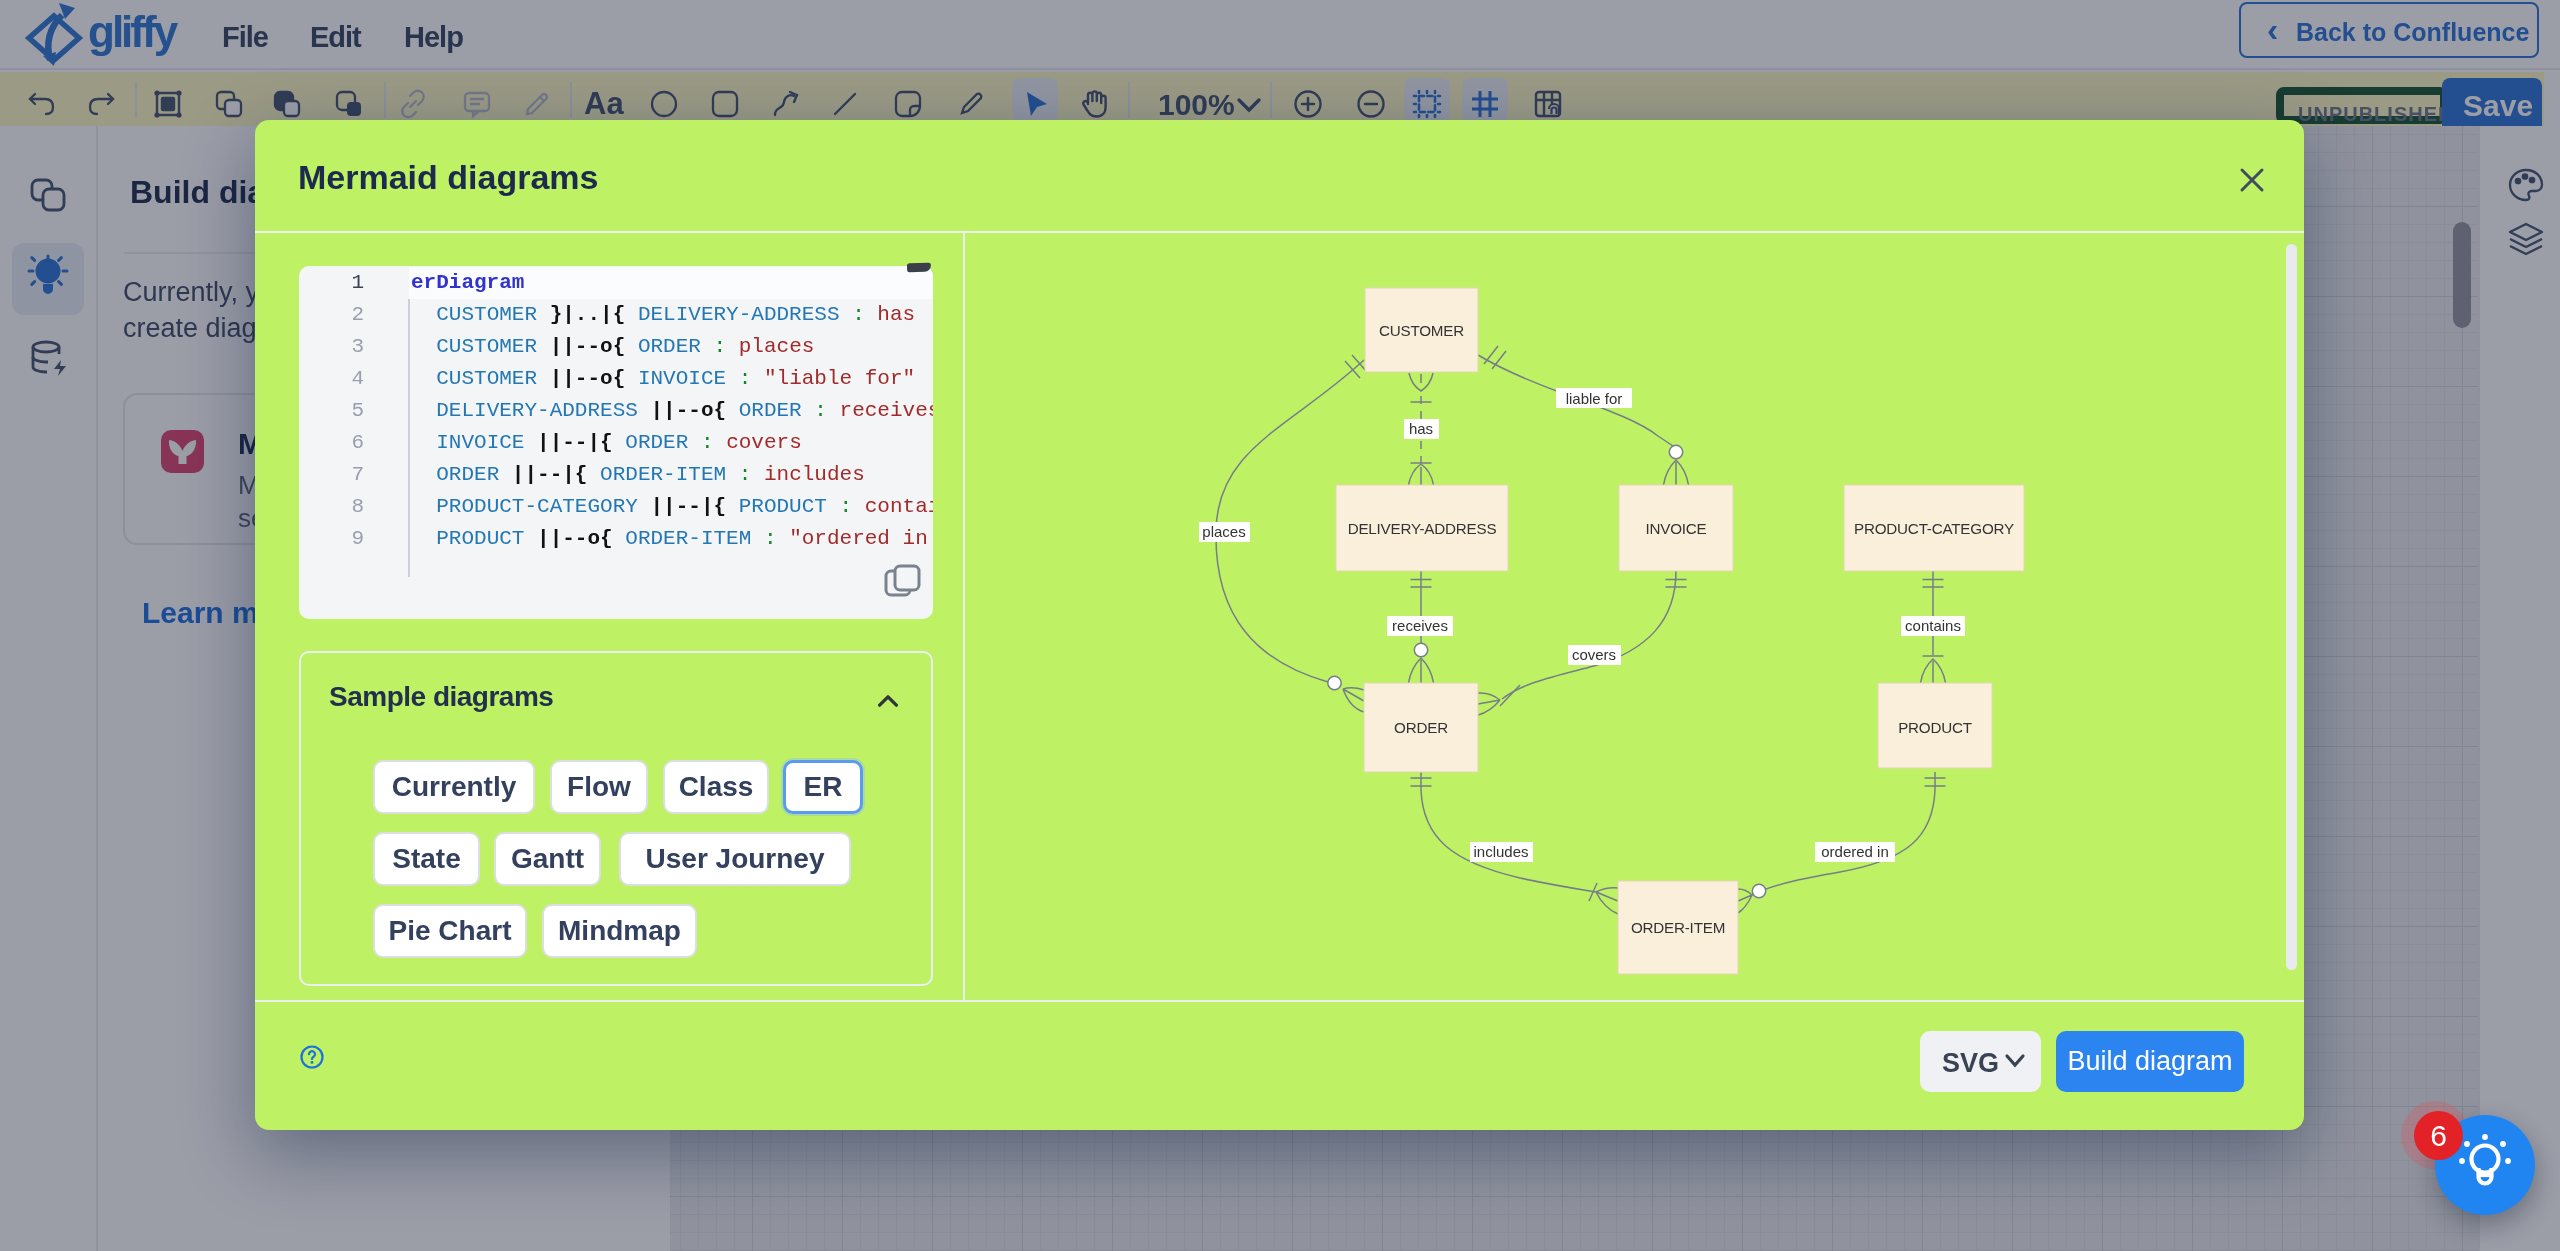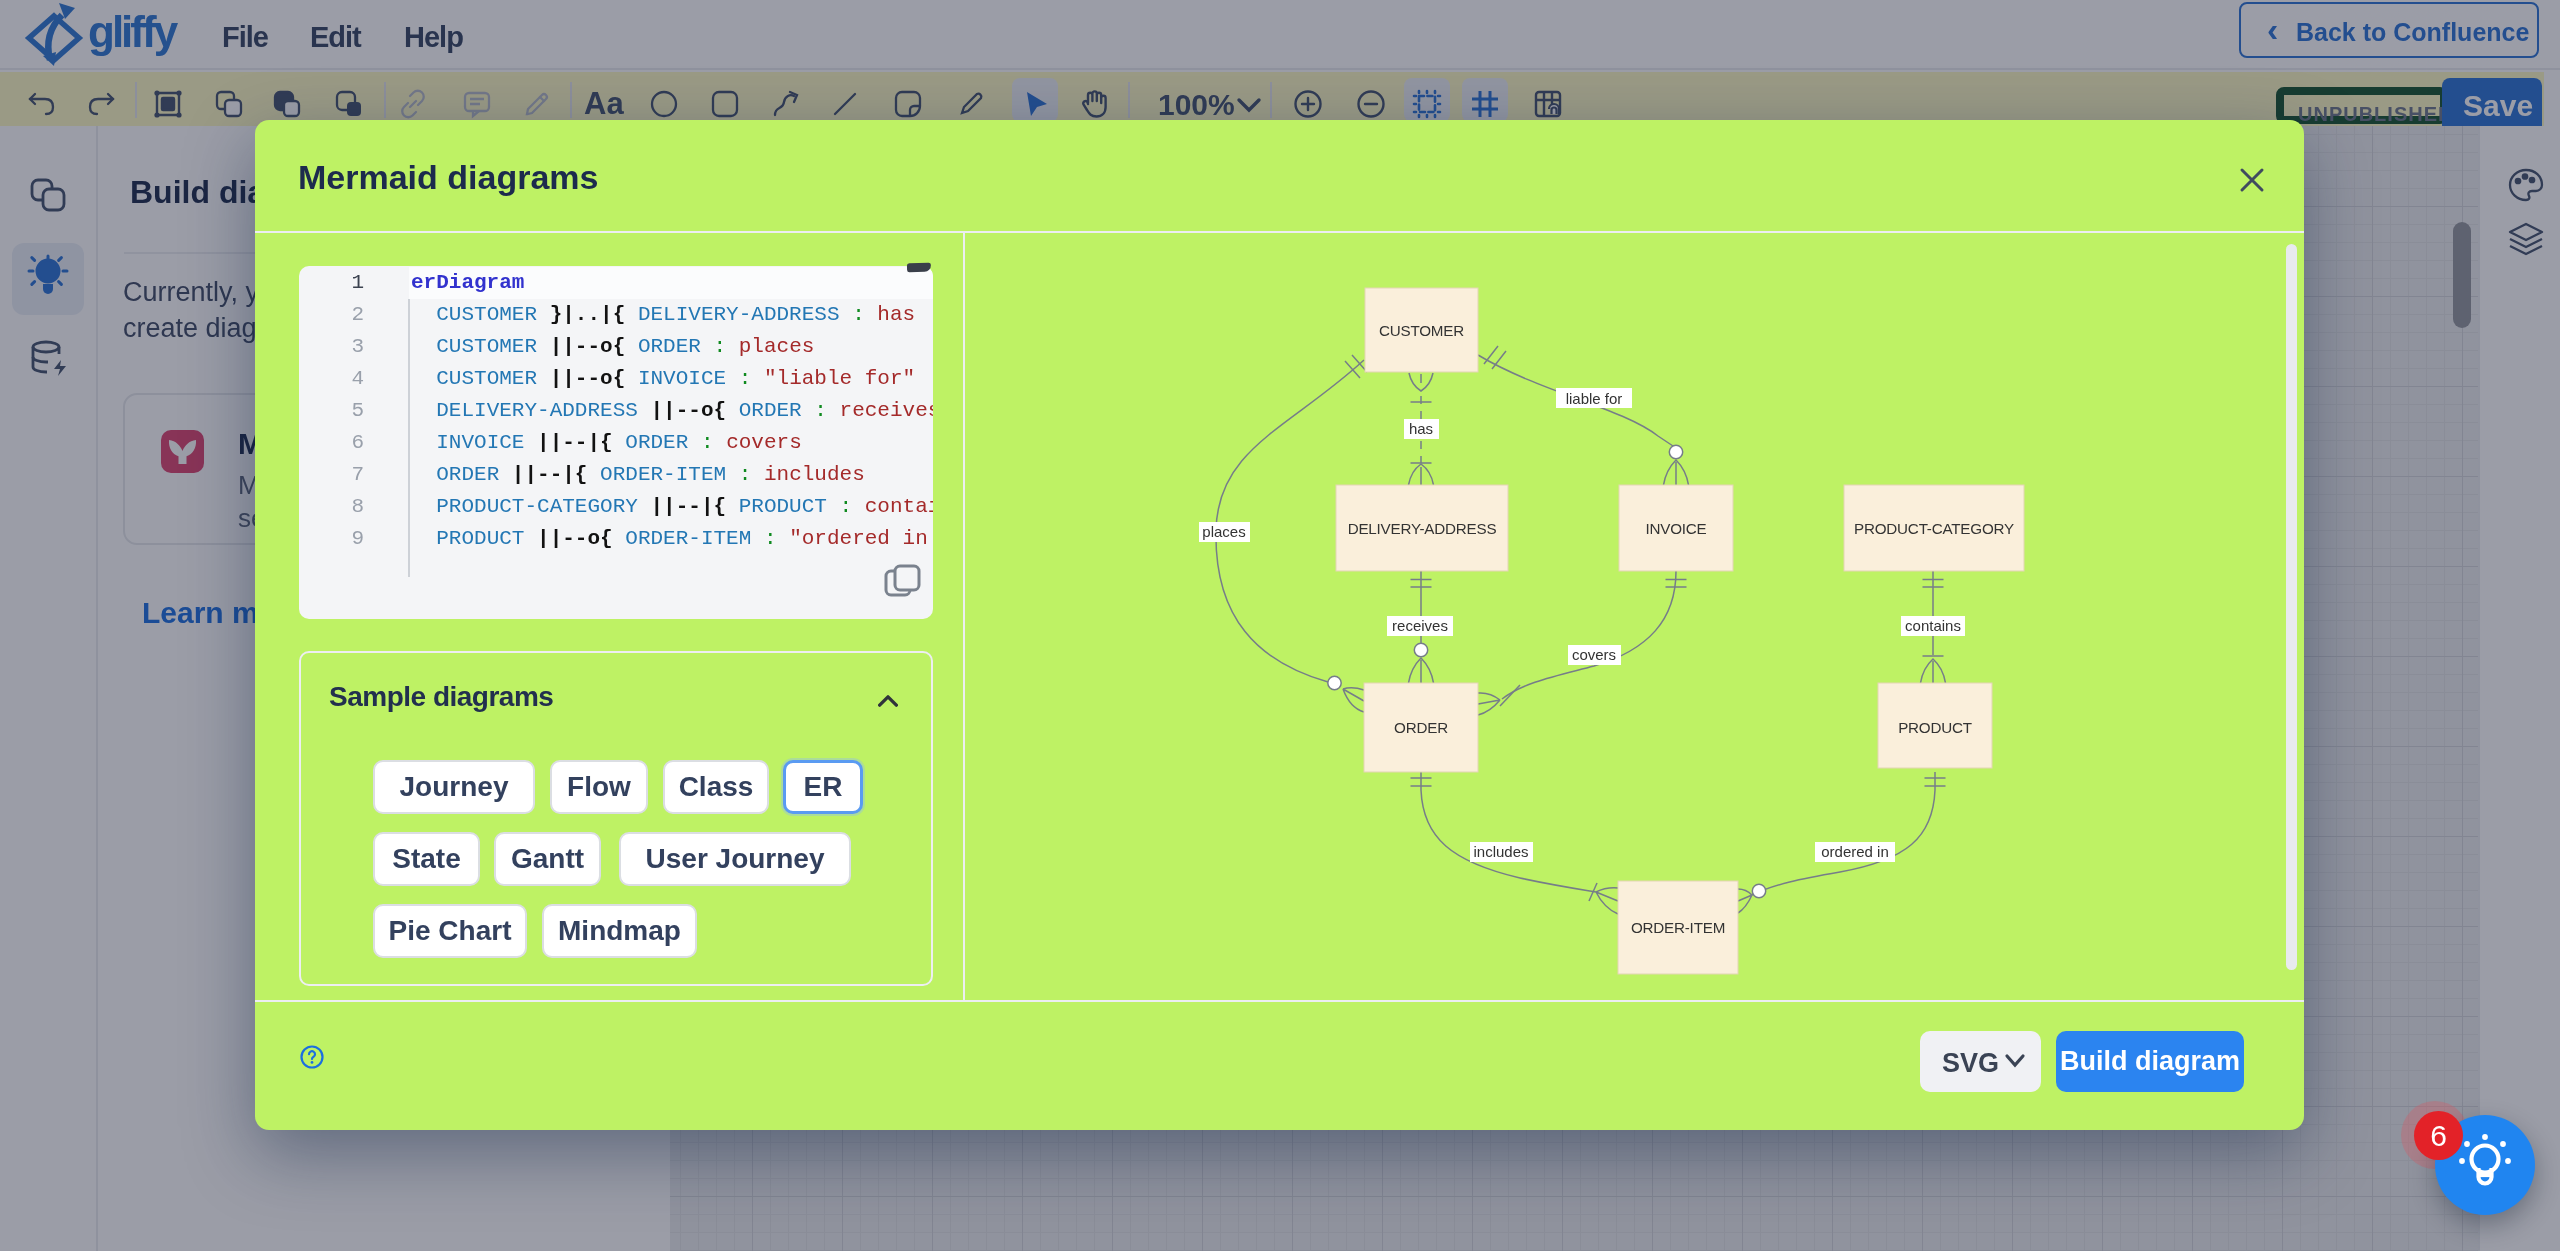--- a/index.html
+++ b/index.html
@@ -53,21 +53,21 @@
 #sample { position:absolute; left:44px; top:531px; width:634px; height:335px; border:2px solid #EDEEF2; border-radius:10px; }
 #sampletitle { position:absolute; left:28px; top:28px; font-size:28px; font-weight:bold; color:#22304E; letter-spacing:-0.5px; }
 .sbtn { position:absolute; height:54px; border:2px solid #DBDEE3; border-radius:10px; background:#fff;
   font-size:28px; font-weight:bold; color:#33415E; display:flex; align-items:center; justify-content:center; }
 .sbtn.sel { border:3px solid #5A9BF2; box-shadow:0 0 0 2px rgba(140,185,245,0.38); }
 
 #flink { position:absolute; left:79px; top:919px; font-size:26px; font-weight:bold; color:#1B6FE0; }
 #svgbtn { position:absolute; left:1665px; top:911px; width:121px; height:61px; background:#F0F1F4; border-radius:10px; }
 #svgbtn span { position:absolute; left:22px; top:17px; font-size:27px; font-weight:bold; color:#3A4354; }
 #buildbtn { position:absolute; left:1801px; top:911px; width:188px; height:61px; background:#2B84F0; border-radius:10px;
-  font-size:27px; font-weight:bold; color:#fff; display:flex; align-items:center; justify-content:center; white-space:nowrap; }
+  font-size:27px; font-weight:normal; color:#fff; display:flex; align-items:center; justify-content:center; white-space:nowrap; }
 #pvscroll { position:absolute; left:2031px; top:124px; width:11px; height:726px; background:#E8EAEE; border-radius:6px; }
 
 #fabhalo { position:absolute; left:2401px; top:1101px; width:68px; height:68px; border-radius:50%; background:rgba(205,95,105,0.38); }
 #fab { position:absolute; left:2435px; top:1115px; width:100px; height:100px; border-radius:50%; background:#2085F0;
   box-shadow:0 10px 26px rgba(10,20,40,0.33); }
 #badge { position:absolute; left:2414px; top:1111px; width:49px; height:49px; border-radius:50%; background:#E32228;
   color:#fff; font-size:30px; display:flex; align-items:center; justify-content:center; }
 </style>
 </head>
 <body>
@@ -281,21 +281,21 @@
   <svg class="abs" style="left:628px;top:443px" width="42" height="40" viewBox="0 0 42 40" fill="none" stroke="#7A828E" stroke-width="3">
         <rect x="3" y="8" width="24" height="24" rx="5"></rect>
         <rect x="12" y="3" width="24" height="24" rx="5" fill="#F4F5F7"></rect>
       </svg>
 
   <div id="sample">
     <div id="sampletitle">Sample diagrams</div>
     <svg class="abs" style="left:577px;top:42px" width="20" height="12" viewBox="0 0 24 14" fill="none" stroke="#30343B" stroke-width="4" stroke-linecap="round" stroke-linejoin="round">
           <path d="M2 12 L12 2 L22 12"></path>
         </svg>
-    <div class="sbtn" style="left:72px;top:107px;width:162px;">Journey</div>
+    <div class="sbtn" style="left:72px;top:107px;width:162px;">Currently</div>
     <div class="sbtn" style="left:249px;top:107px;width:98px;">Flow</div>
     <div class="sbtn" style="left:362px;top:107px;width:106px;">Class</div>
     <div class="sbtn sel" style="left:482px;top:107px;width:80px;">ER</div>
     <div class="sbtn" style="left:72px;top:179px;width:107px;">State</div>
     <div class="sbtn" style="left:193px;top:179px;width:107px;">Gantt</div>
     <div class="sbtn" style="left:318px;top:179px;width:232px;">User Journey</div>
     <div class="sbtn" style="left:72px;top:251px;width:154px;">Pie Chart</div>
     <div class="sbtn" style="left:241px;top:251px;width:155px;">Mindmap</div>
   </div>
 

